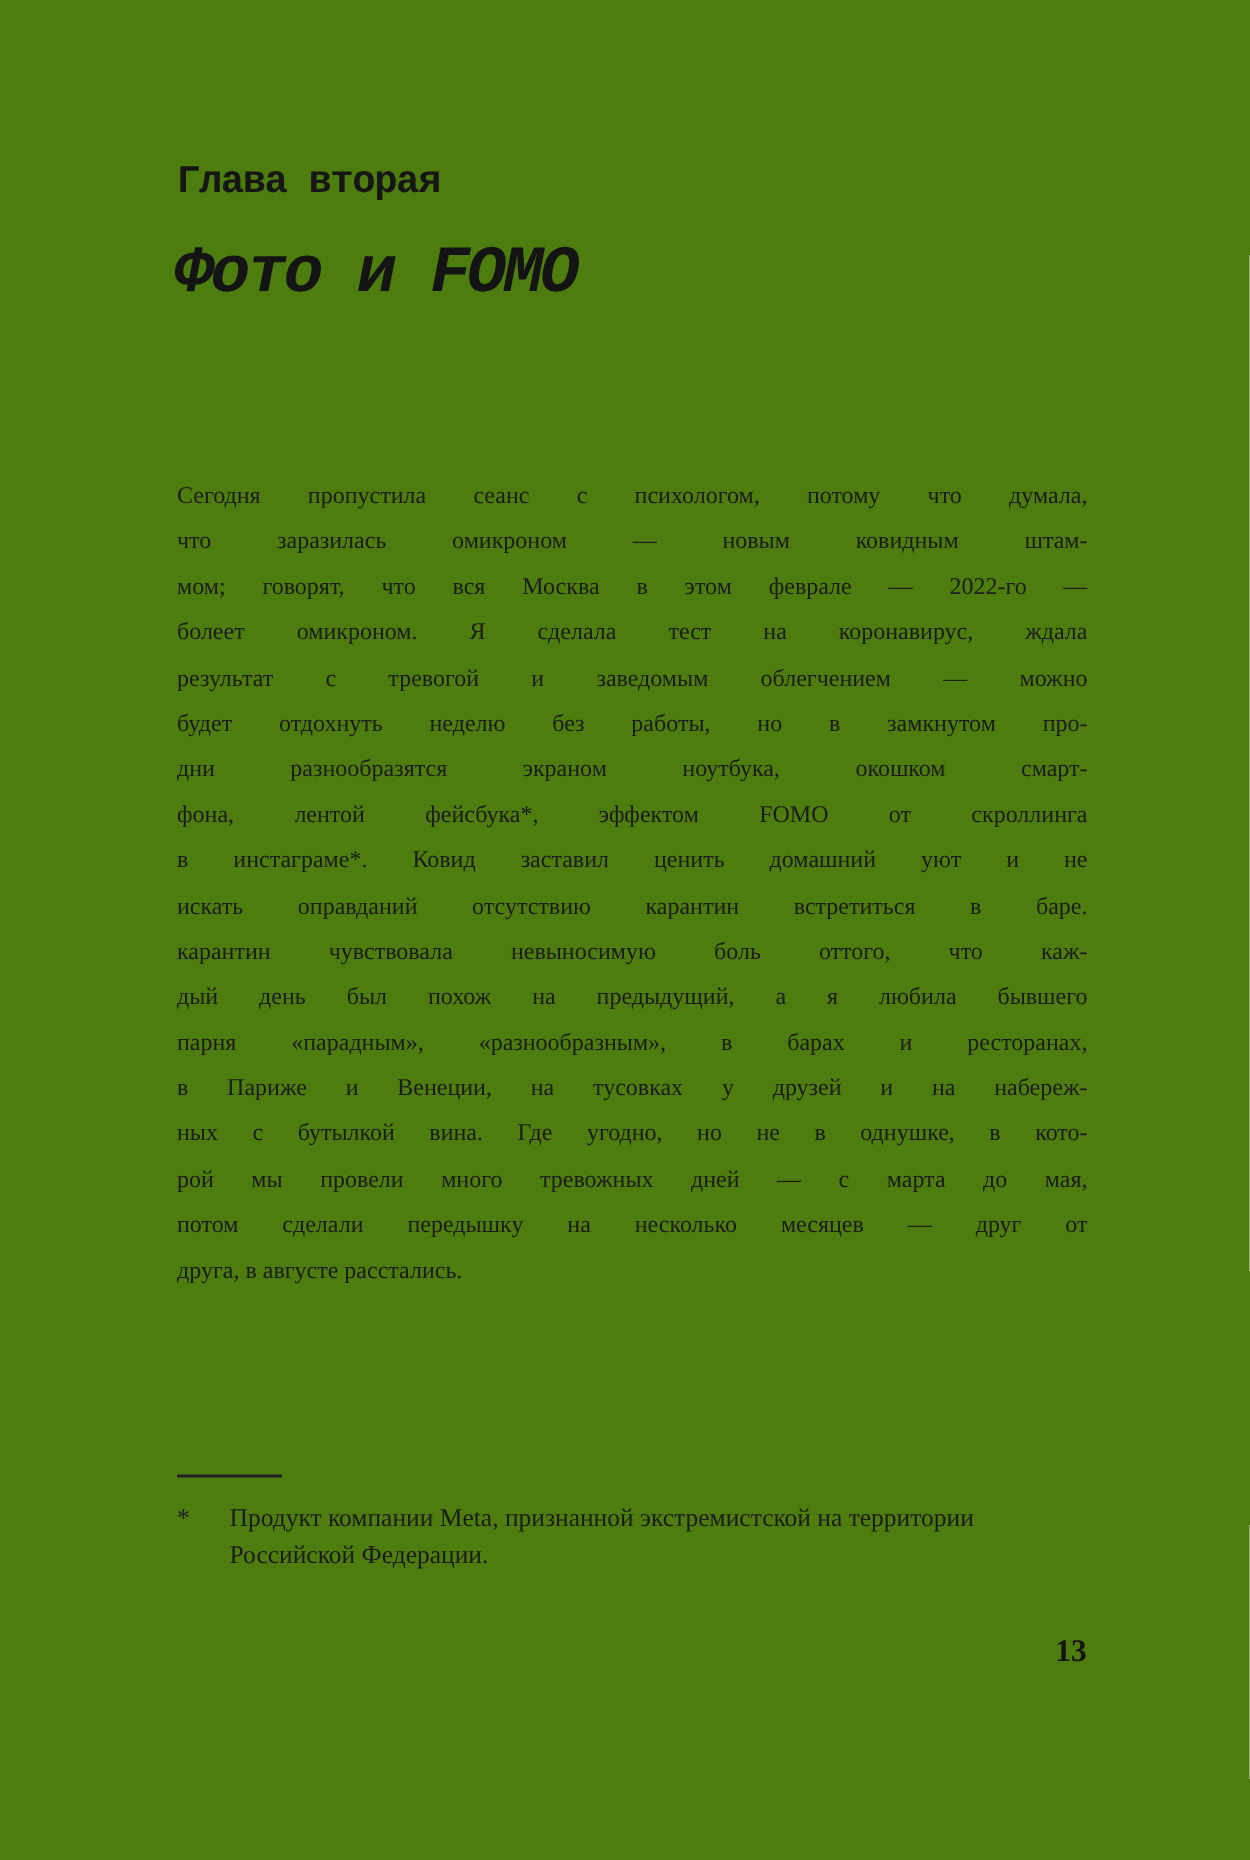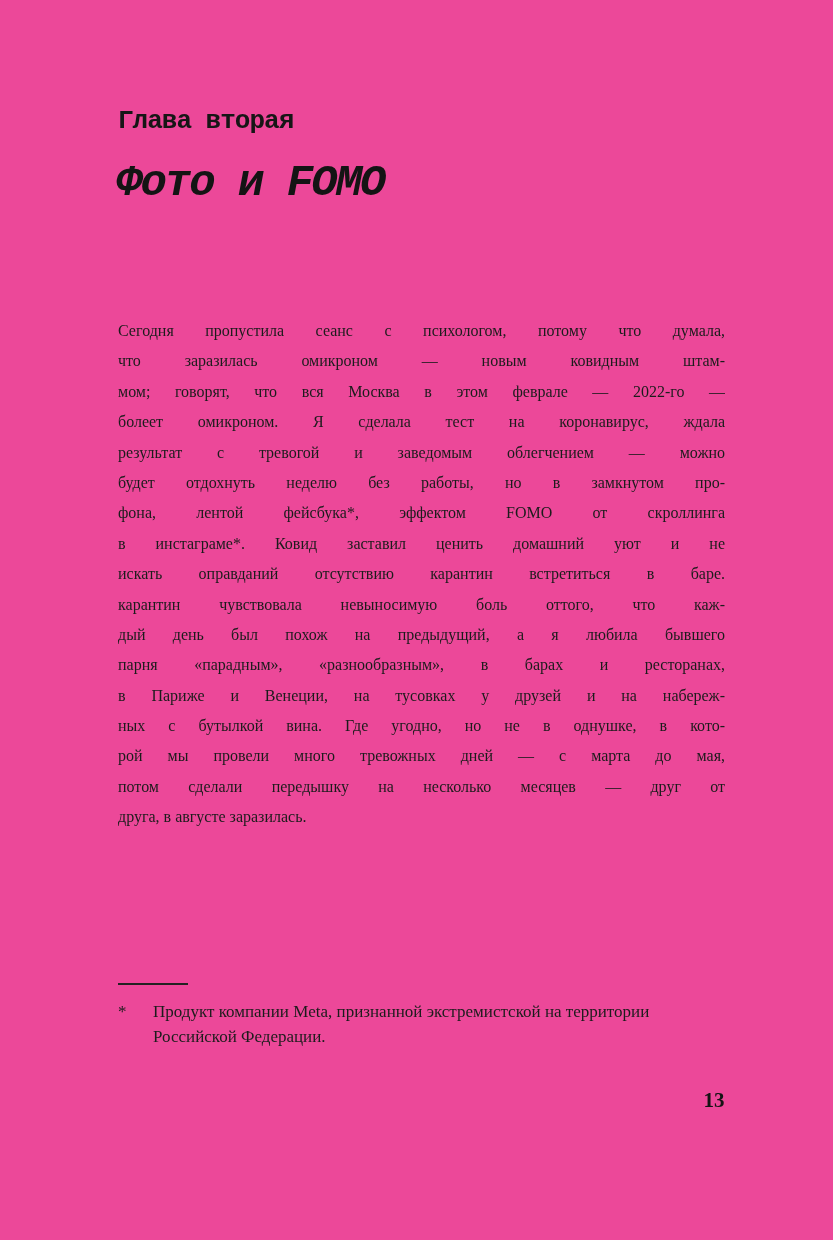--- a/index.html
+++ b/index.html
@@ -1,21 +1,21 @@
 <!DOCTYPE html>
 <html><head>
 <meta charset="utf-8">
 <style>
   * { margin: 0; padding: 0; box-sizing: border-box; }
   html, body { background: #e8e8e8; }
   .page {
     position: relative;
     width: 833px;
     height: 1240px;
-    background: #ec4899;
+    background: #4d7c0f;
     color: #1a1a1a;
     overflow: hidden;
     margin: 0 auto;
   }
   .chapter-label {
     position: absolute;
     left: 118px;
     top: 106px;
     font-family: "Liberation Mono", monospace;
     font-size: 26px;
@@ -102,31 +102,32 @@
 
   <h1 class="chapter-title">Фото и FOMO</h1>
 
   <div class="body-text">
     <div class="bline">Сегодня пропустила сеанс с психологом, потому что думала,</div>
     <div class="bline">что заразилась омикроном — новым ковидным штам-</div>
     <div class="bline">мом; говорят, что вся Москва в этом феврале — 2022-го —</div>
     <div class="bline">болеет омикроном. Я сделала тест на коронавирус, ждала</div>
     <div class="bline">результат с тревогой и заведомым облегчением — можно</div>
     <div class="bline">будет отдохнуть неделю без работы, но в замкнутом про-</div>
+    <div class="bline">дни разнообразятся экраном ноутбука, окошком смарт-</div>
     <div class="bline">фона, лентой фейсбука*, эффектом FOMO от скроллинга</div>
     <div class="bline">в инстаграме*. Ковид заставил ценить домашний уют и не</div>
     <div class="bline">искать оправданий отсутствию карантин встретиться в баре.</div>
     <div class="bline">карантин чувствовала невыносимую боль оттого, что каж-</div>
     <div class="bline">дый день был похож на предыдущий, а я любила бывшего</div>
     <div class="bline">парня «парадным», «разнообразным», в барах и ресторанах,</div>
     <div class="bline">в Париже и Венеции, на тусовках у друзей и на набереж-</div>
     <div class="bline">ных с бутылкой вина. Где угодно, но не в однушке, в кото-</div>
     <div class="bline">рой мы провели много тревожных дней — с марта до мая,</div>
     <div class="bline">потом сделали передышку на несколько месяцев — друг от</div>
-    <div class="bline last">друга, в августе заразилась.</div>
+    <div class="bline last">друга, в августе расстались.</div>
   </div>
 
   <div class="footnote-rule"></div>
 
   <div class="footnote">
     <span class="fn-marker">*</span>
     <span class="fn-text">
       <span>Продукт компании Meta, признанной экстремистской на территории</span><br>
       <span>Российской Федерации.</span>
     </span>

